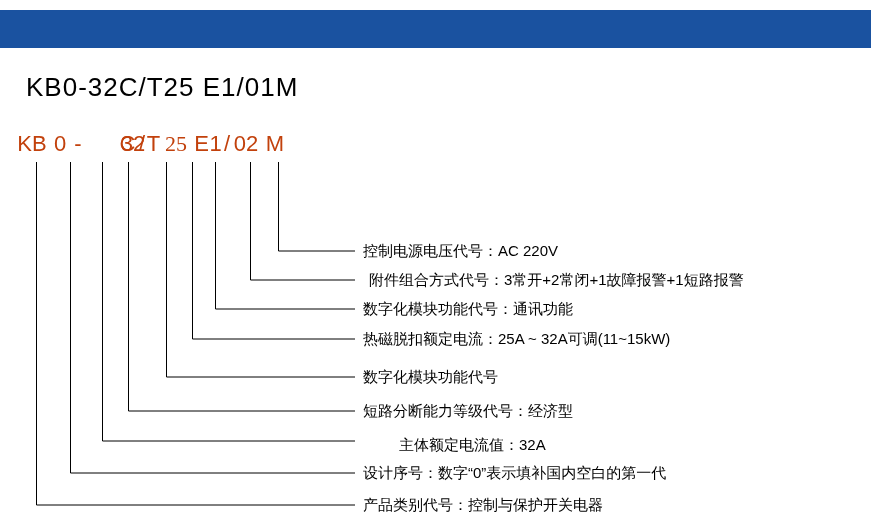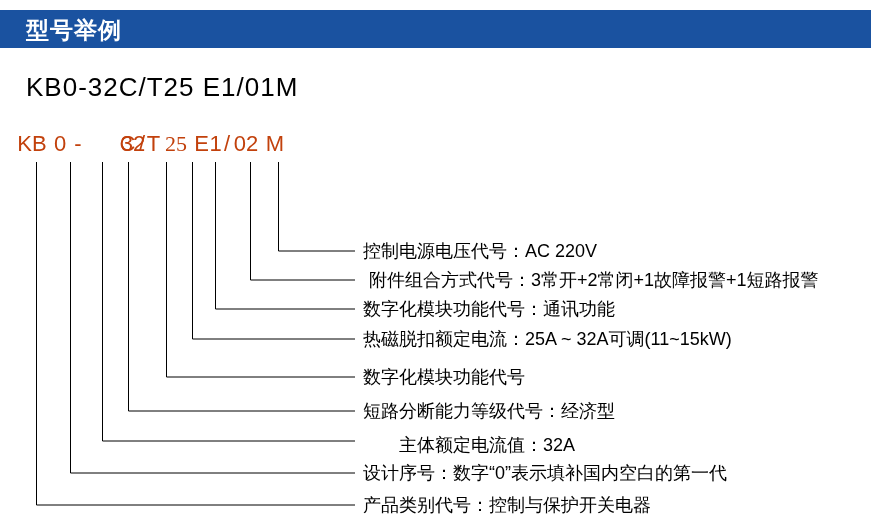--- a/index.html
+++ b/index.html
@@ -68,33 +68,32 @@
     position: absolute;
     left: 0;
     top: 0;
     width: 871px;
     height: 521px;
   }
   
   .desc {
     position: absolute;
     left: 363px;
-    font-size: 18px;
+    font-size: 15px;
     color: #000000;
     white-space: nowrap;
     line-height: 18px;
   }
 </style>
 </head>
 <body>
 
 <div id="page">
 
   <div class="header-bar"></div>
-  <div class="header-title">型号举例</div>
 
   <div class="model-full">KB0-32C/T25 E1/01M</div>
 
   <div class="code-row" style="position: absolute;">
       <span class="code-seg" style="position: absolute; left: 0px; width: 36px;">KB</span>
       <span class="code-seg" style="position: absolute; left: 38px; width: 16px;">0</span>
       <span class="code-seg" style="position: absolute; left: 56px; width: 16px;">-</span>
       <span class="code-seg" style="position: absolute; left: 73px; width: 28px; margin-left: 32px;">32</span>
       <span class="code-seg" style="position: absolute; left: 105px; width: 17px;">C</span>
       <span class="code-seg" style="position: absolute; left: 123px; width: 10px;">/</span>

